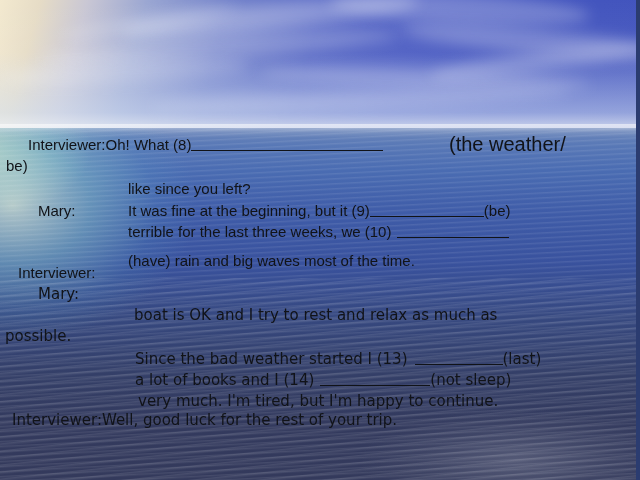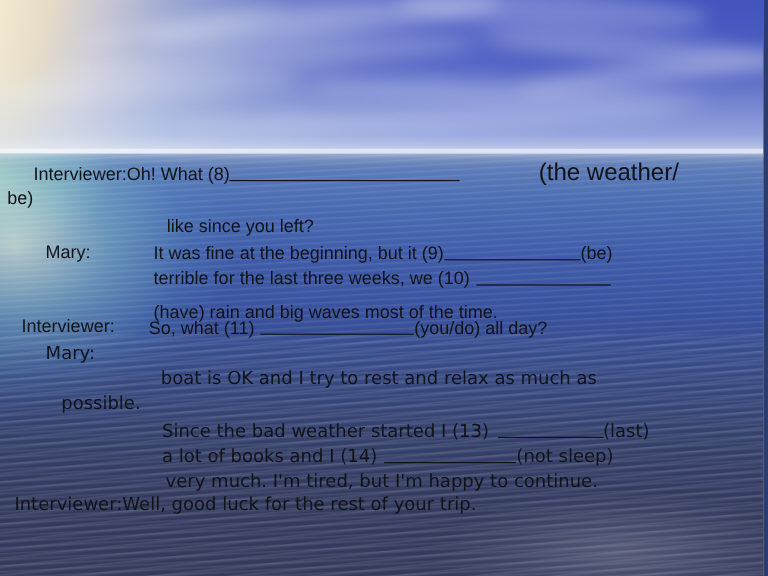--- a/index.html
+++ b/index.html
@@ -129,37 +129,36 @@
     <div class="ripples2"></div>
     <div class="glint"></div>
   </div>
   <div class="horizonglow"></div>
 
   <div class="txt fA" style="left:28px;top:137px;"><span>Interviewer:</span><span>Oh! What (8)</span><span class="ul" style="width:192px;"></span></div>
   <div class="txt fA big" style="left:449px;top:136px;">(the weather/</div>
 
   <div class="txt fA" style="left:6px;top:158px;">be)</div>
 
-  <div class="txt fA" style="left:128px;top:181px;margin-left:11px;">like since you left?</div>
+  <div class="txt fA" style="left:128px;top:181px;">like since you left?</div>
 
   <div class="txt fA" style="left:38px;top:203px;">Mary:</div>
   <div class="txt fA" style="left:128px;top:203px;"><span>It was fine at the beginning, but it (9)</span><span class="ul" style="width:114px;"></span><span>(be) </span></div>
 
   <div class="txt fA" style="left:128px;top:224px;"><span>terrible for the last three weeks, we (10)</span><span class="ul" style="width:112px;margin-left:6px;"></span></div>
 
   <div class="txt fA" style="left:128px;top:253px;">(have) rain and big waves most of the time.</div>
 
   <div class="txt fA" style="left:18px;top:265px;">Interviewer:</div>
-  <div class="txt fA" style="left:124px;top:265px;"><span>So, what (11)</span><span class="ul" style="width:128px;margin-left:5px;"></span><span>(you/do) all day? </span></div>
 
   <div class="txt fB" style="left:38px;top:286px;">Mary:</div>
 
   <div class="txt fB" style="left:134px;top:307px;">boat is OK and I try to rest and relax as much as</div>
 
-  <div class="txt fB" style="left:5px;top:328px;margin-left:46px;">possible.</div>
+  <div class="txt fB" style="left:5px;top:328px;">possible.</div>
 
   <div class="txt fB" style="left:135px;top:351px;"><span>Since the bad weather started I (13)</span><span class="ul" style="width:88px;margin-left:7px;"></span><span>(last) </span></div>
 
   <div class="txt fB" style="left:135px;top:372px;"><span>a lot of books and I (14)</span><span class="ul" style="width:110px;margin-left:6px;"></span><span>(not sleep)  </span></div>
 
   <div class="txt fB" style="left:138px;top:393px;">very much. I'm tired, but I'm happy to continue.</div>
 
   <div class="txt fB" style="left:12px;top:412px;"><span>Interviewer:</span><span>Well, good luck for the rest of your trip. </span></div>
 
 </div>

